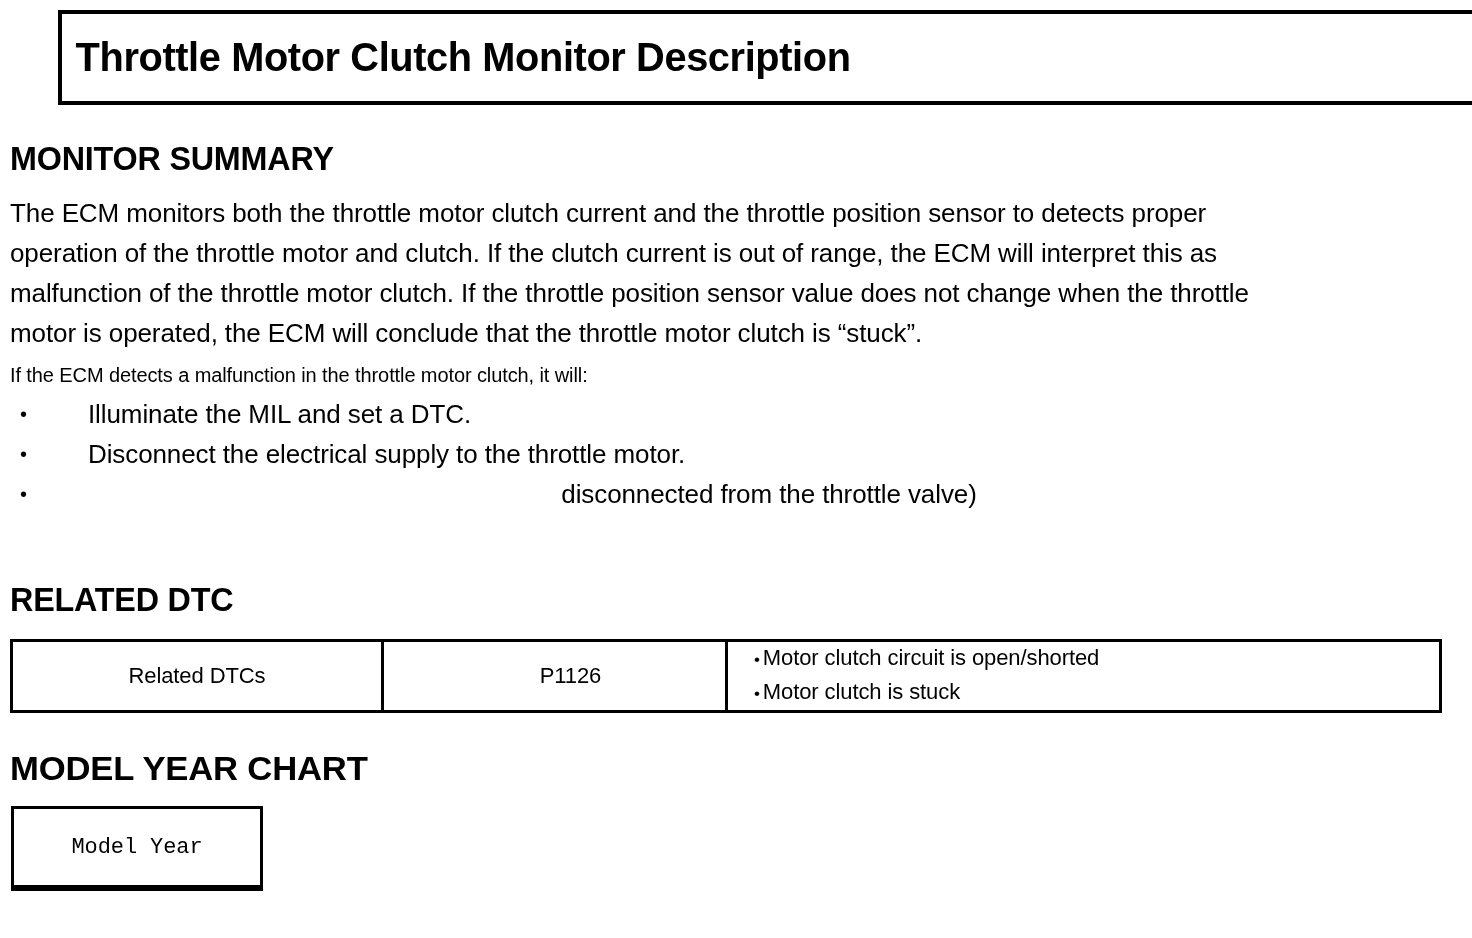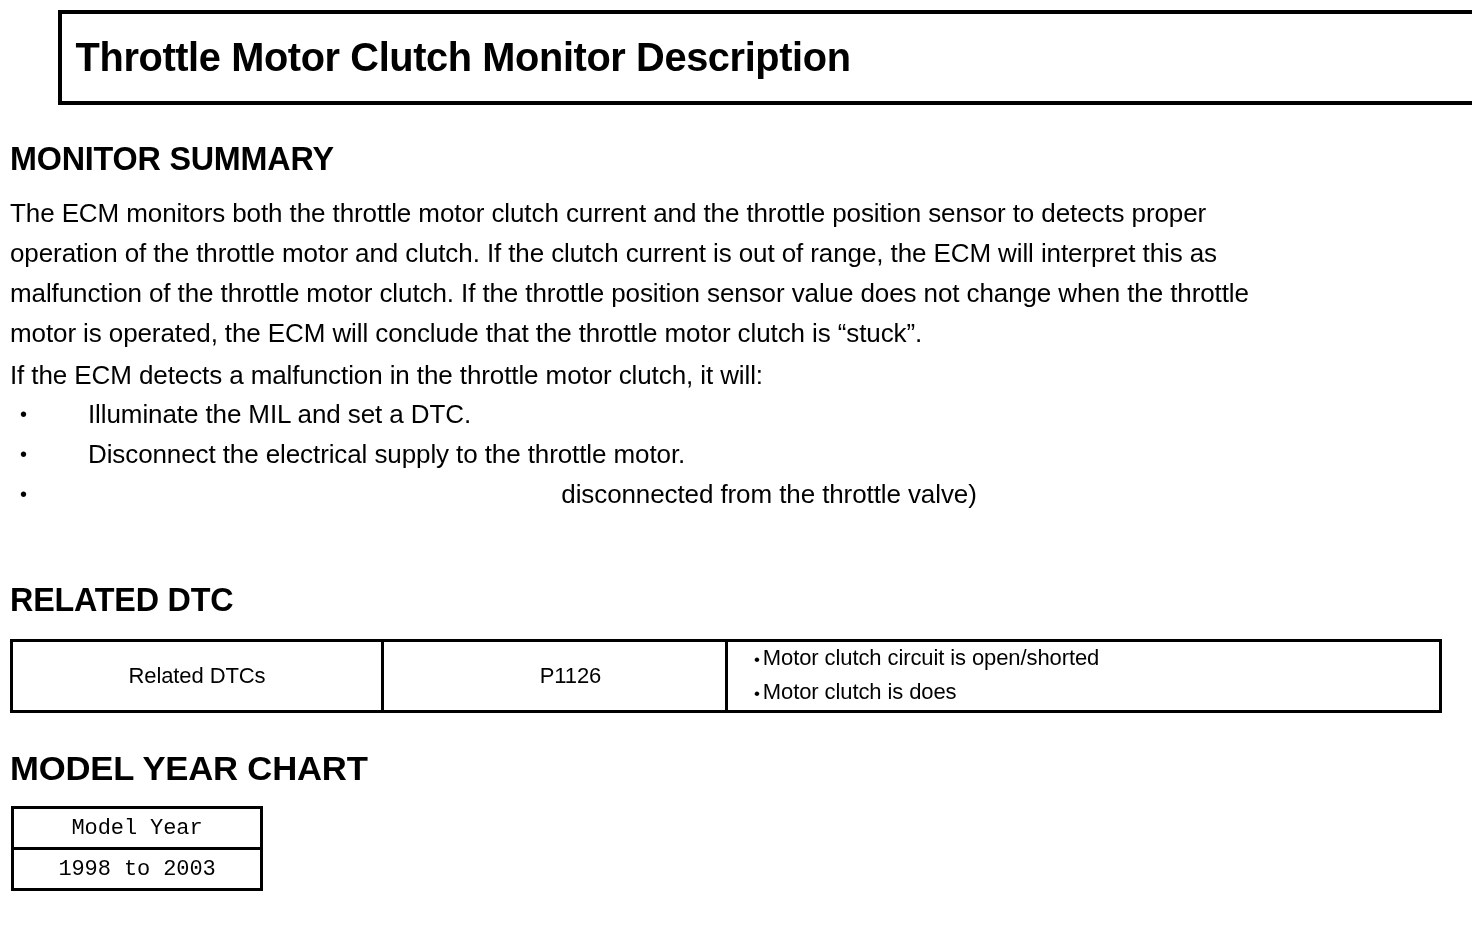--- a/index.html
+++ b/index.html
@@ -69,21 +69,21 @@
     font-size: 26px;
     line-height: 40px;
     letter-spacing: -0.1px;
   }
   .body-line { white-space: nowrap; }
 
   .intro-line {
     position: absolute;
     left: 10px;
     top: 355px;
-    font-size: 26px;
+    font-size: 20px;
     line-height: 40px;
     white-space: nowrap;
     letter-spacing: -0.1px;
   }
 
   
   .bullet-list {
     position: absolute;
     left: 10px;
     top: 394px;
@@ -207,27 +207,24 @@
   <div class="heading" id="heading-related-dtc">RELATED DTC</div>
 
   <div class="dtc-table">
     <div class="dtc-cell c1">Related DTCs</div>
     <div class="dtc-cell c2">P1126</div>
     <div class="dtc-cell c3">
       <div class="dtc-bullet-line">
         <span class="dot">•</span><span>Motor clutch circuit is open/shorted</span>
       </div>
       <div class="dtc-bullet-line">
-        <span class="dot">•</span><span>Motor clutch is does</span>
+        <span class="dot">•</span><span>Motor clutch is stuck</span>
       </div>
     </div>
   </div>
 
   <div class="heading" id="heading-model-year">MODEL YEAR CHART</div>
 
   <div class="my-table">
     <div class="my-row header">Model Year</div>
-    <div class="my-row">
-      <span>1998 to 2003</span>
-    </div>
   </div>
 
 </div>
 
 </body></html>

